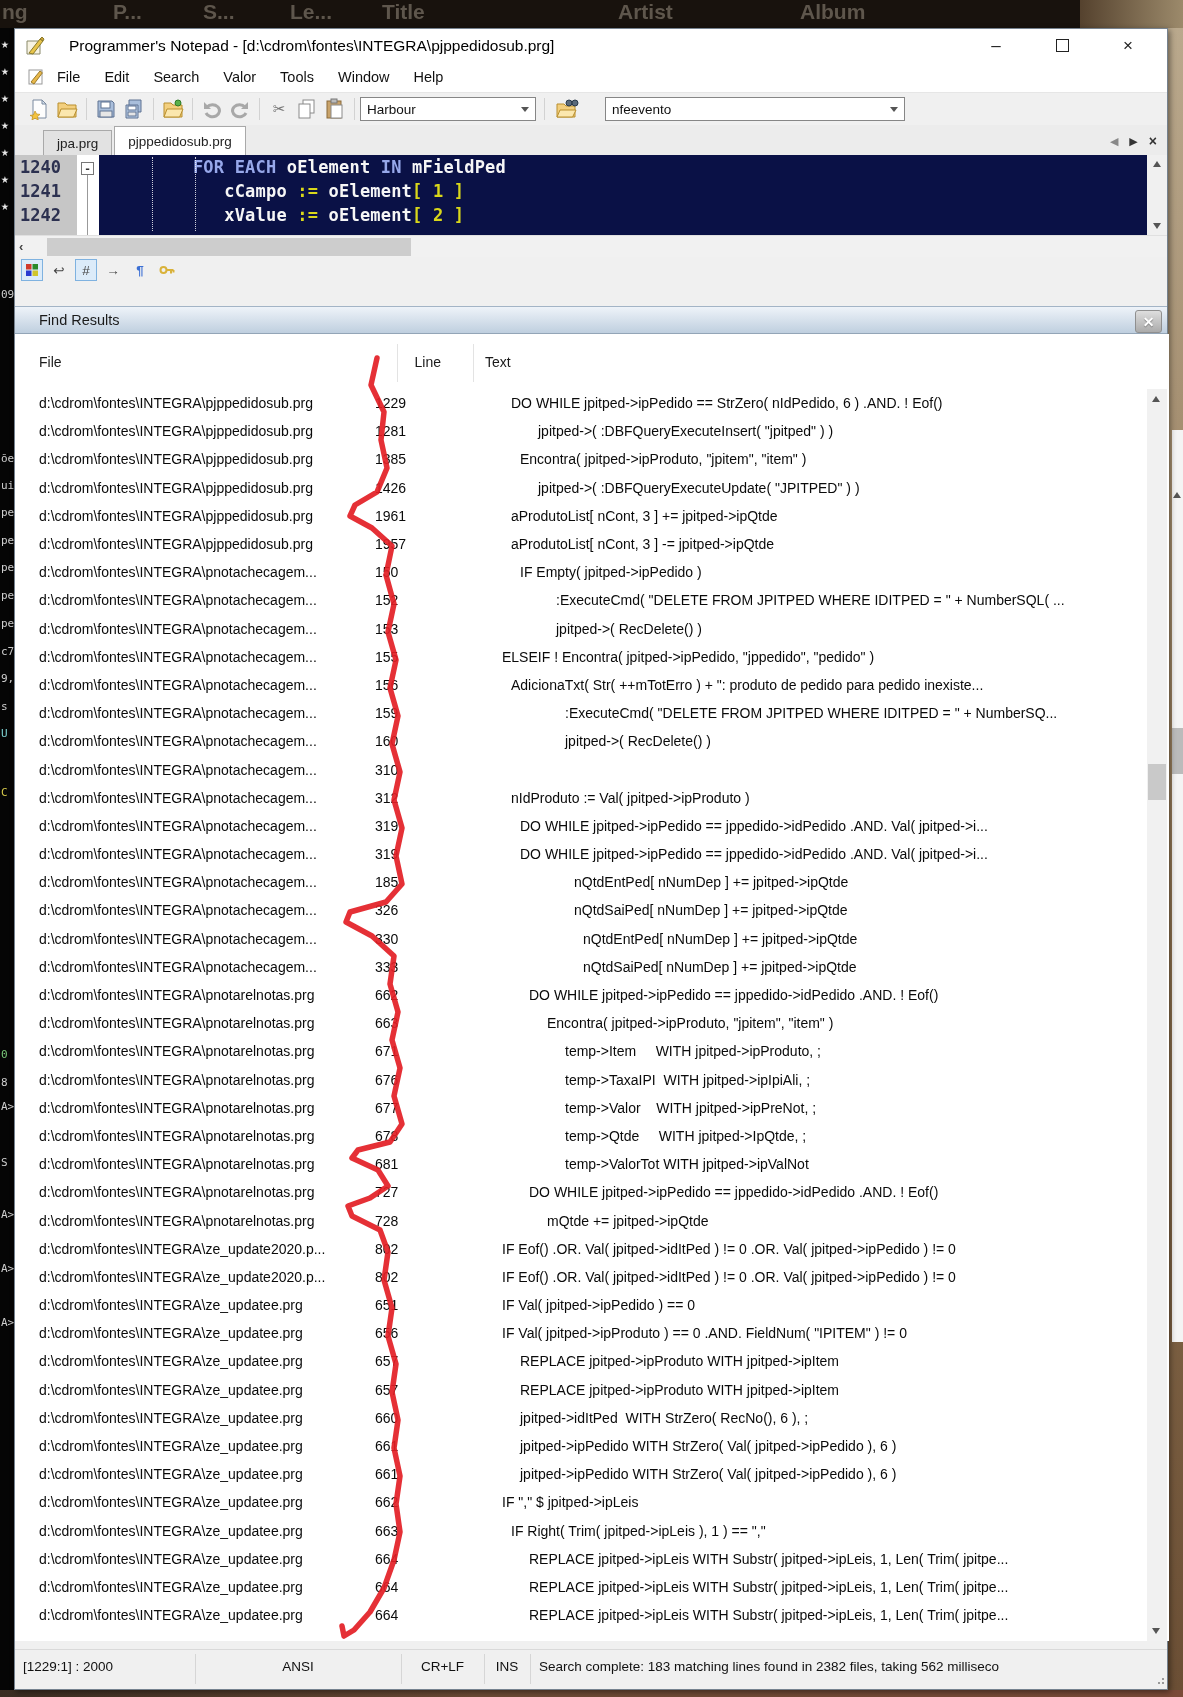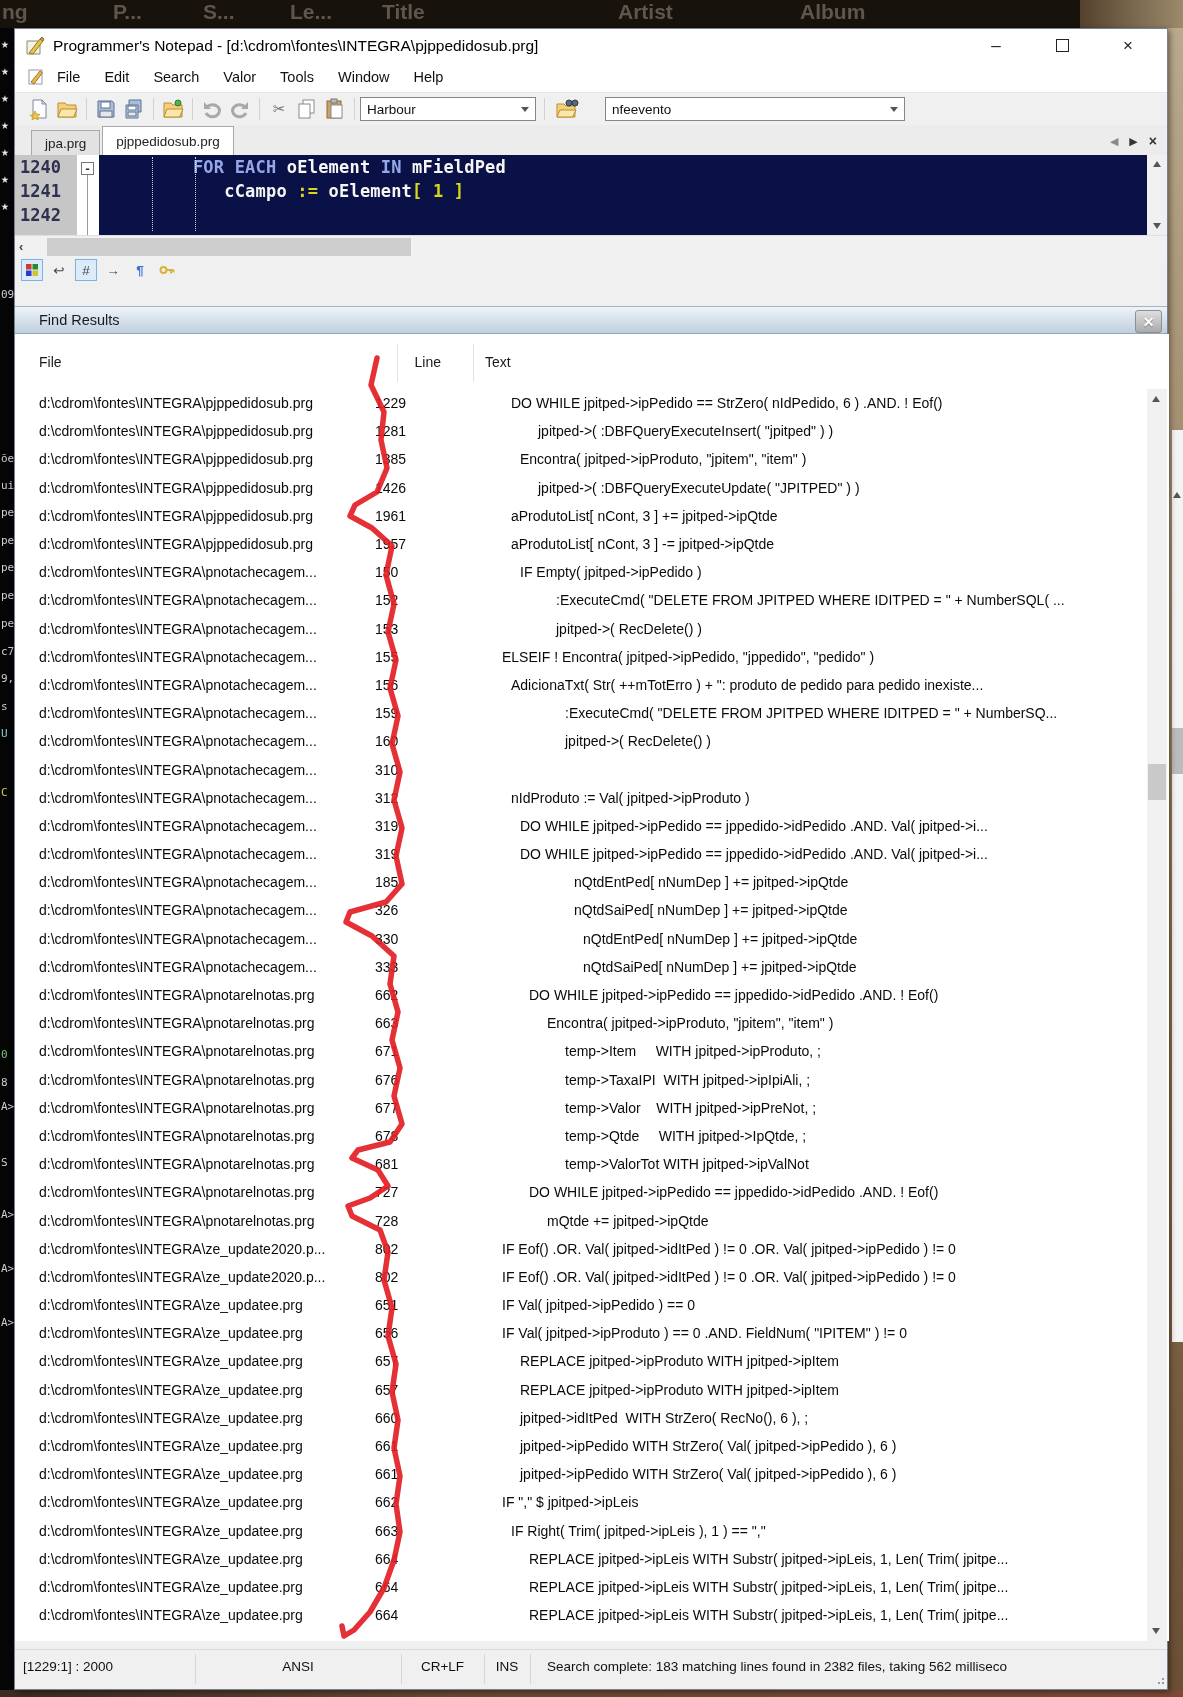--- a/index.html
+++ b/index.html
@@ -20,41 +20,41 @@
   .bg-bottom{position:absolute;left:0;top:1690px;width:1183px;height:7px;
       background:linear-gradient(90deg,#3a2c22,#6b4a35 40%,#7b4a38);}
   
   .tri-up{width:0;height:0;border-left:4px solid transparent;border-right:4px solid transparent;border-bottom:6px solid #555;}
   .tri-down{width:0;height:0;border-left:4px solid transparent;border-right:4px solid transparent;border-top:6px solid #555;}
   
   .win{position:absolute;left:14px;top:28px;width:1154px;height:1662px;background:#f0f0f0;
        border:1px solid #76828f;box-sizing:border-box;box-shadow:2px 2px 6px rgba(0,0,0,.45);}
   .titlebar{position:absolute;left:0;top:0;width:100%;height:33px;background:#fff;display:flex;align-items:center;}
   .app-icon{margin-left:10px;width:20px;height:20px;}
-  .title-text{margin-left:8px;font-size:15.5px;color:#000;}
+  .title-text{margin-left:24px;font-size:15.5px;color:#000;}
   .wbtns{position:absolute;right:6px;top:0;height:33px;display:flex;}
   .wbtn{width:66px;height:33px;display:flex;align-items:center;justify-content:center;color:#222;font-size:17px;}
   .wbtn .maxbox{width:11px;height:11px;border:1.5px solid #222;}
   .menubar{position:absolute;left:0;top:33px;width:100%;height:30px;background:#fff;display:flex;align-items:center;font-size:14.5px;color:#111;}
   .menu-doc-icon{margin-left:12px;width:18px;height:18px;}
   .menu-item{padding:4px 12px;}
   .mdibtns{position:absolute;right:10px;top:37px;display:flex;gap:14px;align-items:center;}
   .mdibtn{color:#5b7fa6;font-weight:bold;font-size:14px;display:flex;align-items:center;justify-content:center;}
   .mdibtn .restore{width:9px;height:8px;border:1.5px solid #5b7fa6;box-shadow:2px -2px 0 -0.5px #5b7fa6;}
   .mdibtn.close-c{color:#3c79c2;font-size:16px;}
   .toolbar{position:absolute;left:0;top:63px;width:100%;height:33px;background:#f0f0f0;
        border-top:1px solid #e6e6e6;display:flex;align-items:center;padding-left:10px;box-sizing:border-box;}
   .tbi{width:28px;height:26px;display:flex;align-items:center;justify-content:center;}
   .tbsep{width:1px;height:22px;background:#d2d2d2;margin:0 5px;}
   .combo{height:24px;background:#fff;border:1px solid #868686;font-size:13.5px;color:#111;
        display:flex;align-items:center;padding-left:6px;position:relative;box-sizing:border-box;}
   .combo .carrow{position:absolute;right:6px;top:9px;border-left:4px solid transparent;border-right:4px solid transparent;border-top:5px solid #555;width:0;height:0;}
   .glyph-btn{font-size:15px;color:#777;}
   
-  .tabrow{position:absolute;left:0;top:96px;width:100%;height:30px;background:#ececec;display:flex;align-items:flex-end;padding-left:16px;box-sizing:border-box;}
+  .tabrow{position:absolute;left:0;top:96px;width:100%;height:30px;background:#ececec;display:flex;align-items:flex-end;padding-left:28px;box-sizing:border-box;}
   .tab{height:25px;padding:0 13px;font-size:13.5px;color:#222;background:#e2e2e2;border:1px solid #a9a9a9;border-bottom:none;display:flex;align-items:center;margin-right:2px;box-sizing:border-box;}
   .tab.active{background:#fff;height:29px;}
   .tabnav{position:absolute;right:10px;top:104px;display:flex;gap:11px;align-items:center;color:#333;font-size:11px;}
   
   .editor{position:absolute;left:0;top:126px;width:100%;height:80px;overflow:hidden;}
   .gutter{position:absolute;left:0;top:0;width:62px;height:80px;background:#c6c6c6;padding-top:2px;box-sizing:border-box;}
   .enum{height:24px;line-height:24px;font:bold 17px "DejaVu Sans Mono",monospace;color:#2c3150;padding-left:5px;}
   .fold{position:absolute;left:62px;top:0;width:22px;height:80px;background:#fff;}
   .foldbox{position:absolute;left:4px;top:7px;width:13px;height:13px;border:1px solid #777;background:#fff;
            font:bold 11px "DejaVu Sans Mono",monospace;color:#333;text-align:center;line-height:11px;box-sizing:border-box;}
@@ -312,20 +312,21 @@
         </div>
       <div class="fold">
         <div class="foldbox">-</div>
         <div class="foldline"></div>
       </div>
       <div class="code" id="code-lines">
         <div class="iguide" style="left:53px;"></div>
         <div class="iguide" style="left:96px;"></div>
       <div class="eline"><span class="seg-pl">         </span><span class="seg-kw">FOR EACH</span><span class="seg-pl"> oElement </span><span class="seg-kw">IN</span><span class="seg-pl"> mFieldPed</span></div>
           <div class="eline"><span class="seg-pl">            cCampo </span><span class="seg-op">:=</span><span class="seg-pl"> oElement</span><span class="seg-op">[ 1 ]</span></div>
+          <div class="eline"><span class="seg-pl">            xValue </span><span class="seg-op">:=</span><span class="seg-pl"> oElement</span><span class="seg-op">[ 2 ]</span></div>
         </div>
       <div class="evs">
         <div class="tri-up"></div>
         <div class="tri-down"></div>
       </div>
     </div>
 
     <div class="hscroll">
       <div class="hleft">‹</div>
       <div class="hthumb"></div>
@@ -430,21 +431,21 @@
 
     <div class="statusbar">
       <span class="sb-cell" style="left:8px;">[1229:1] : 2000</span>
       <span class="sb-div" style="left:180px;"></span>
       <span class="sb-cell" style="left:180px;width:206px;text-align:center;">ANSI</span>
       <span class="sb-div" style="left:386px;"></span>
       <span class="sb-cell" style="left:386px;width:83px;text-align:center;">CR+LF</span>
       <span class="sb-div" style="left:469px;"></span>
       <span class="sb-cell" style="left:469px;width:46px;text-align:center;">INS</span>
       <span class="sb-div" style="left:515px;"></span>
-      <span class="sb-cell" style="left:524px;margin-left:8px;">Search complete: 183 matching lines found in 2382 files, taking 562 milliseco</span>
+      <span class="sb-cell" style="left:524px;">Search complete: 183 matching lines found in 2382 files, taking 562 milliseco</span>
       <span class="sb-grip">
         <i style="right:0;bottom:0;"></i>
           <i style="right:4px;bottom:0;"></i>
           <i style="right:0;bottom:4px;"></i>
       </span>
     </div>
   </div>
 
   <svg class="annotation" viewBox="0 0 1183 1697">
     <path id="anno-path" fill="none" stroke-width="5.5" stroke-linecap="round" stroke-linejoin="round" opacity="0.92" d="M377,358 L371,385 384,412 381,440 387,468 377,492 355,505 350,516 372,528 392,546 386,575 394,604 388,632 396,660 390,688 398,716 392,744 400,772 394,800 402,828 396,856 402,884 386,902 350,912 346,922 372,936 394,956 390,984 398,1012 392,1040 400,1068 394,1096 402,1124 390,1142 358,1150 352,1158 378,1170 388,1186 370,1198 348,1206 352,1216 380,1230 388,1252 384,1280 392,1308 388,1336 396,1364 392,1392 398,1420 394,1448 400,1476 396,1504 400,1532 394,1560 384,1588 370,1612 354,1630 344,1636 342,1626" stroke="#e31e25"></path>

